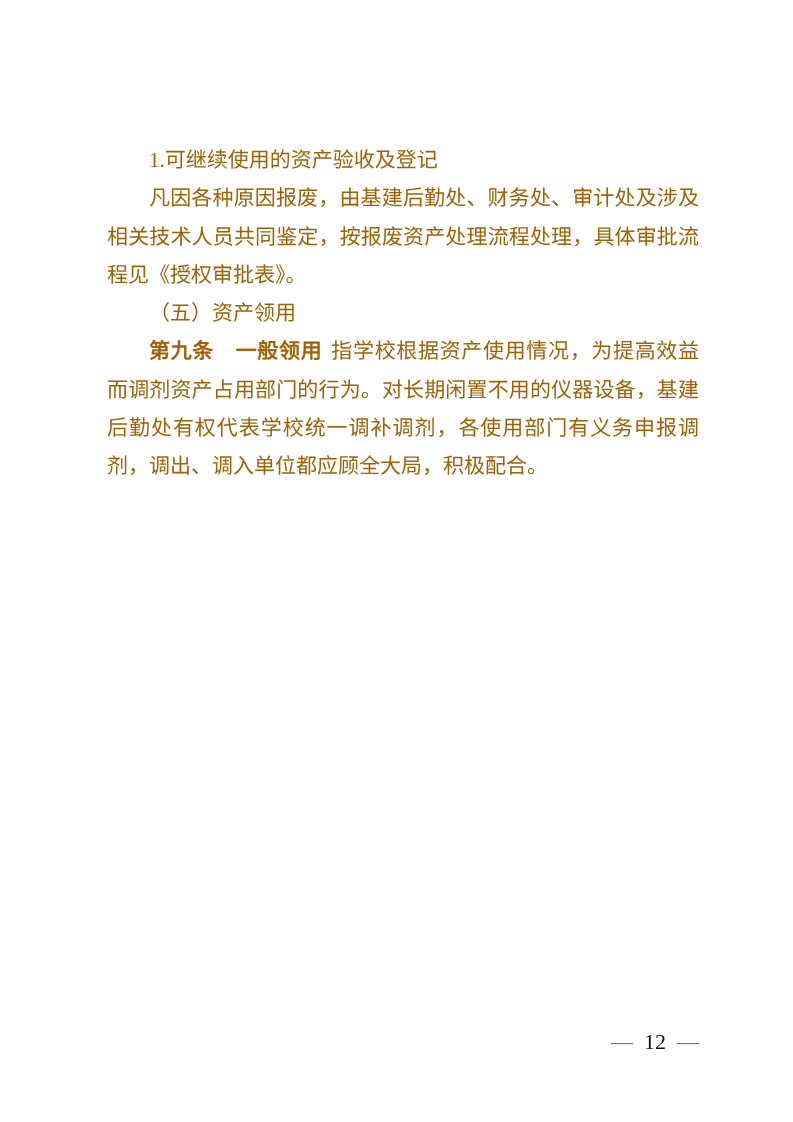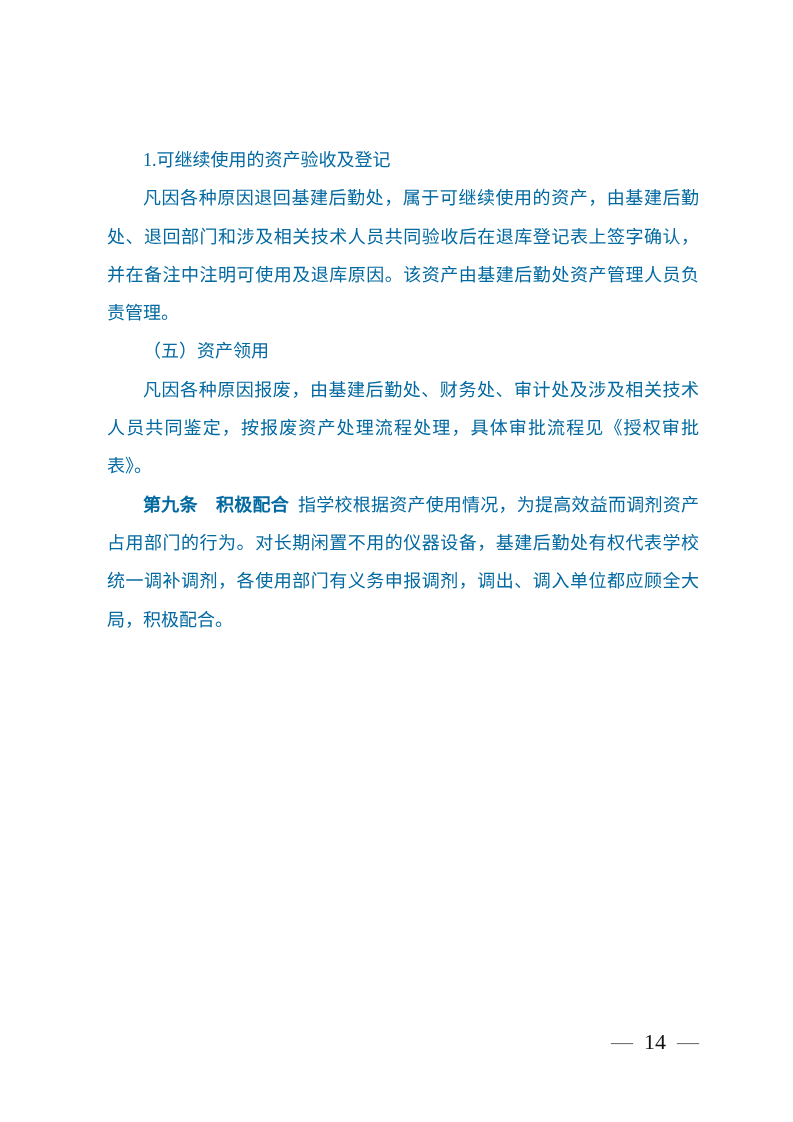--- a/index.html
+++ b/index.html
@@ -19,23 +19,23 @@
     left: 0; top: 0;
     width: 793px;
     height: 1122px;
     background: #ffffff;
   }
   .content {
     position: absolute;
     left: 107px;
     top: 141px;
     width: 592px;
-    font-size: 18px;
+    font-size: 21px;
     line-height: 38.3px;
-    color: #0369a1;
+    color: #a16207;
     text-align: justify;
     text-justify: inter-ideograph;
     line-break: strict;
     letter-spacing: 0;
   }
   .content p {
     margin: 0;
     padding: 0;
     text-indent: 2em;
   }
@@ -59,24 +59,23 @@
   .footer .num {
     color: #111111;
   }
 </style>
 </head>
 <body>
 
 <div class="page">
   <div class="content">
     <p>1.可继续使用的资产验收及登记</p>
-    <p>凡因各种原因退回基建后勤处，属于可继续使用的资产，由基建后勤处、退回部门和涉及相关技术人员共同验收后在退库登记表上签字确认，并在备注中注明可使用及退库原因。该资产由基建后勤处资产管理人员负责管理。</p>
+    <p>凡因各种原因报废，由基建后勤处、财务处、审计处及涉及相关技术人员共同鉴定，按报废资产处理流程处理，具体审批流程见《授权审批表》。</p>
     <p>（五）资产领用</p>
-    <p>凡因各种原因报废，由基建后勤处、财务处、审计处及涉及相关技术人员共同鉴定，按报废资产处理流程处理，具体审批流程见《授权审批表》。</p>
-    <p><span class="lead">第九条　积极配合</span><span>指学校根据资产使用情况，为提高效益而调剂资产占用部门的行为。对长期闲置不用的仪器设备，基建后勤处有权代表学校统一调补调剂，各使用部门有义务申报调剂，调出、调入单位都应顾全大局，积极配合。</span></p>
+    <p><span class="lead">第九条　一般领用</span><span>指学校根据资产使用情况，为提高效益而调剂资产占用部门的行为。对长期闲置不用的仪器设备，基建后勤处有权代表学校统一调补调剂，各使用部门有义务申报调剂，调出、调入单位都应顾全大局，积极配合。</span></p>
   </div>
 
   <div class="footer">
     <span class="dash">—</span>
-    <span class="num">14</span>
+    <span class="num">12</span>
     <span class="dash">—</span>
   </div>
 </div>
 
 </body></html>

